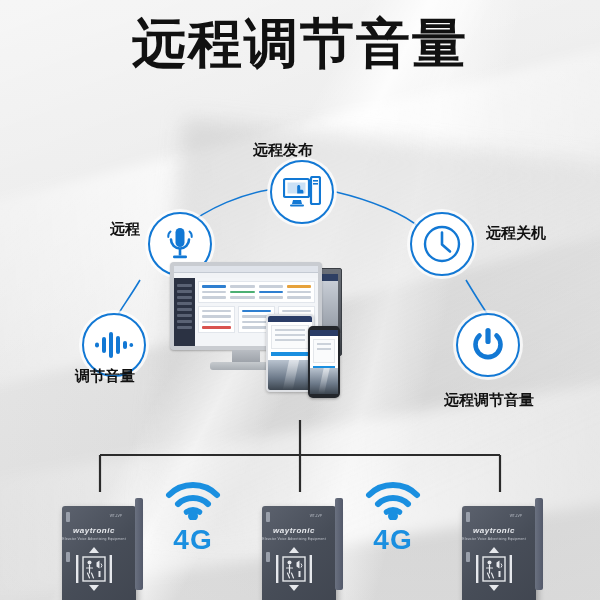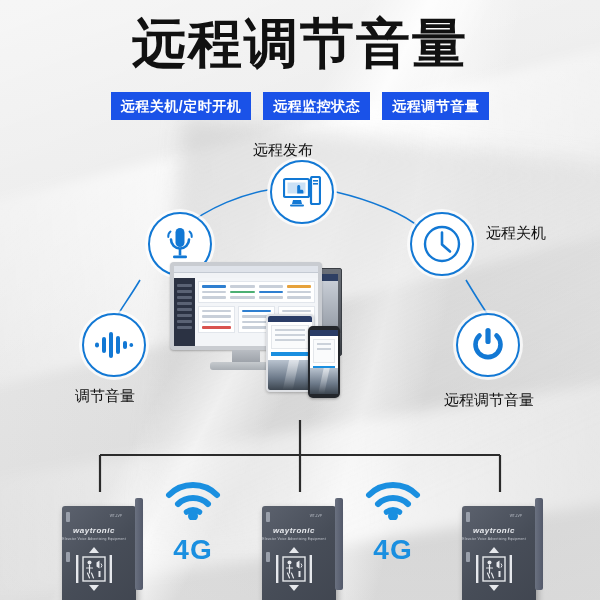--- a/index.html
+++ b/index.html
@@ -45,21 +45,21 @@
 
   
   #lines{position:absolute;left:0;top:0;width:600px;height:600px;}
 
   
   .node{position:absolute;width:64px;height:64px;border-radius:50%;
     background:#fff;border:2px solid #1278d4;box-sizing:border-box;
     display:flex;align-items:center;justify-content:center;
     box-shadow:0 0 0 3px rgba(255,255,255,.75);}
   .node svg{display:block;}
-  .nlabel{position:absolute;font-size:15px;font-weight:normal;color:#111;
+  .nlabel{position:absolute;font-size:15px;font-weight:bold;color:#111;
     line-height:19px;white-space:nowrap;}
 
   
   .cluster{position:absolute;left:170px;top:262px;width:262px;height:150px;}
   
   .laptop{position:absolute;left:118px;top:6px;width:52px;height:86px;
     background:linear-gradient(180deg,#6b7078,#44484f);border-radius:2px;
     border:1px solid #3a3e44;}
   .laptop .scr{position:absolute;left:3px;top:5px;right:3px;height:52px;
     background:linear-gradient(180deg,#cfd4dc,#9aa1ab);}
@@ -120,38 +120,33 @@
   .dev .sub{position:absolute;left:0;right:10px;top:31px;text-align:center;
     color:#c3c7cf;font-size:3.4px;letter-spacing:.2px;}
   .dev .code{position:absolute;right:14px;top:8px;color:#b9bec7;font-size:3.4px;}
   .dev .panel{position:absolute;left:50%;top:40px;transform:translateX(-50%);
     margin-left:-5px;width:40px;height:46px;}
   .dev .foot{position:absolute;left:0;right:10px;bottom:6px;text-align:center;
     color:#bfc4cc;font-size:3.2px;line-height:4.4px;}
   .dev .bar{position:absolute;left:4px;width:4px;height:10px;background:#9aa0ab;border-radius:1px;}
 
   .wifi{position:absolute;width:70px;height:62px;text-align:center;}
-  .wifi .g{font-size:28px;font-weight:bold;color:#1a8fe0;line-height:28px;margin-top:12px;letter-spacing:1px;}
+  .wifi .g{font-size:28px;font-weight:bold;color:#1a8fe0;line-height:28px;margin-top:2px;letter-spacing:1px;}
 </style>
 </head>
 <body>
 
 <div id="poster">
 
   <div class="sweep s1"></div>
   <div class="sweep s2"></div>
   <div class="sweep s3"></div>
 
   <div class="title">远程调节音量</div>
 
-  <div class="badges">
-    <div class="badge">远程关机/定时开机</div>
-    <div class="badge">远程监控状态</div>
-    <div class="badge">远程调节音量</div>
-  </div>
 
   <svg id="lines" viewBox="0 0 600 600">
     <g fill="none" stroke="#1278d4" stroke-width="1.6">
       <path d="M182,229 C210,206 244,194 268,190"></path>
       <path d="M336,192 C370,200 405,214 420,228"></path>
       <path d="M140,280 C128,300 120,310 118,315"></path>
       <path d="M466,280 C478,300 486,312 488,315"></path>
     </g>
     <g fill="none" stroke="#2b2b2b" stroke-width="2.2">
       <path d="M300,420 L300,455"></path>
@@ -172,20 +167,21 @@
         <rect x="7" y="28.4" width="14" height="2.2" rx="1" fill="#1278d4"></rect>
         <rect x="28" y="1" width="9" height="27" rx="1.5" fill="none" stroke="#1278d4" stroke-width="2.2"></rect>
         <rect x="30" y="4" width="5" height="1.6" fill="#1278d4"></rect>
         <rect x="30" y="7" width="5" height="1.6" fill="#1278d4"></rect>
         <path d="M14.2 10.5c0-.9.7-1.6 1.5-1.6s1.5.7 1.5 1.6v3.2h1.6c.9 0 1.6.7 1.6 1.6v2.1h-6.2z" fill="#1278d4"></path>
       </svg>
     </span>
   </div>
 
   <div class="nlabel" style="left:52px;top:219px;text-align:right;width:88px;">
+    <div>远程</div>
   </div>
   <div class="node" style="left:148px;top:212px;">
     <span>
       <svg width="34" height="36" viewBox="0 0 34 36">
         <rect x="12.5" y="2" width="9" height="19" rx="4.5" fill="#1278d4"></rect>
         <path d="M8 13.5a9 9 0 0 0 18 0" fill="none" stroke="#1278d4" stroke-width="2.6" stroke-linecap="round"></path>
         <rect x="15.7" y="22.5" width="2.6" height="7" fill="#1278d4"></rect>
         <rect x="10" y="29.5" width="14" height="2.8" rx="1.2" fill="#1278d4"></rect>
         <path d="M7.5 5.5c-2 1.6-2.4 3.6-2.2 5.4" fill="none" stroke="#1278d4" stroke-width="2" stroke-linecap="round"></path>
         <path d="M26.5 5.5c2 1.6 2.4 3.6 2.2 5.4" fill="none" stroke="#1278d4" stroke-width="2" stroke-linecap="round"></path>
@@ -200,21 +196,21 @@
           <rect x="1" y="12.5" width="4" height="5" rx="2"></rect>
           <rect x="8" y="7" width="4" height="16" rx="2"></rect>
           <rect x="15" y="2" width="4" height="26" rx="2"></rect>
           <rect x="22" y="6" width="4" height="18" rx="2"></rect>
           <rect x="29" y="11" width="4" height="8" rx="2"></rect>
           <rect x="35.5" y="13" width="3.6" height="4" rx="1.8"></rect>
         </g>
       </svg>
     </span>
   </div>
-  <div class="nlabel" style="left:75px;top:386px;">调节音量</div>
+  <div class="nlabel" style="left:75px;top:366px;">调节音量</div>
 
   <div class="node" style="left:410px;top:212px;">
     <span>
       <svg width="40" height="40" viewBox="0 0 40 40">
         <circle cx="20" cy="20" r="17" fill="none" stroke="#1278d4" stroke-width="2.4"></circle>
         <path d="M20 8.5v12l8 7" fill="none" stroke="#1278d4" stroke-width="2.6" stroke-linecap="round" stroke-linejoin="round"></path>
       </svg>
     </span>
   </div>
   <div class="nlabel" style="left:486px;top:223px;">远程关机</div>

